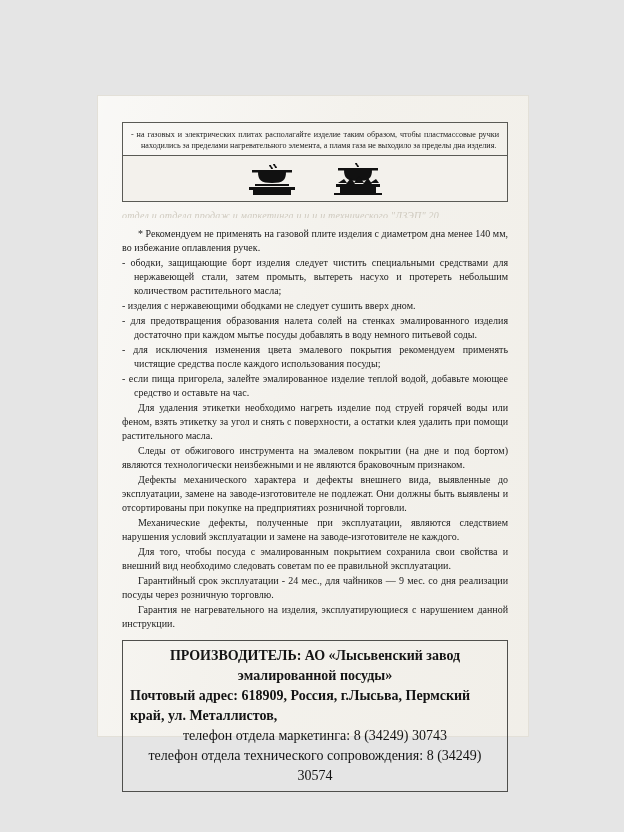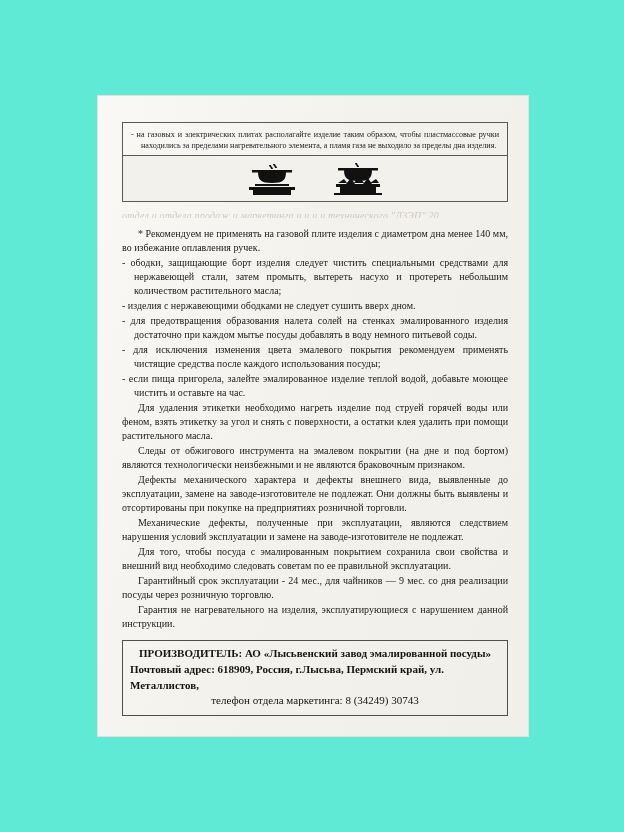--- a/index.html
+++ b/index.html
@@ -11,21 +11,21 @@
     width: 624px;
     height: 832px;
     font-family: "Liberation Serif", serif;
     overflow: hidden;
   }
   .page {
     position: absolute;
     left: 0; top: 0;
     width: 624px;
     height: 832px;
-    background: #5eead4;
+    background: #e5e5e5;
   }
   
   .sheet {
     position: absolute;
     left: 98px;
     top: 96px;
     width: 430px;
     height: 640px;
     background: #f3f1ec;
     box-shadow: 0 0 0 1px #e3e0d8;
@@ -106,21 +106,21 @@
     text-indent: 16px;
   }
   .dash {
     padding-left: 12px;
     text-indent: -12px;
   }
   .footer-box {
     margin-top: 9px;
     border: 1px solid #4f4f4c;
     padding: 5px 7px 6px 7px;
-    font-size: 11px;
+    font-size: 14px;
     line-height: 1.42;
     color: #141414;
   }
   .footer-box p { margin: 0; }
   .center { text-align: center; }
   .b { font-weight: bold; }
 </style>
 </head>
 <body>
 
@@ -170,31 +170,32 @@
       </div>
 
       <div class="ghost-line">отдел и отдела продаж и маркетинга и и и и технического "ЛЗЭП" 20</div>
 
       <div class="body-text">
         <p class="note-star">* Рекомендуем не применять на газовой плите изделия с диаметром дна менее 140 мм, во избежание оплавления ручек.</p>
         <p class="dash">- ободки, защищающие борт изделия следует чистить специальными средствами для нержавеющей стали, затем промыть, вытереть насухо и протереть небольшим количеством растительного масла;</p>
         <p class="dash">- изделия с нержавеющими ободками не следует сушить вверх дном.</p>
         <p class="dash">- для предотвращения образования налета солей на стенках эмалированного изделия достаточно при каждом мытье посуды добавлять в воду немного питьевой соды.</p>
         <p class="dash">- для исключения изменения цвета эмалевого покрытия рекомендуем применять чистящие средства после каждого использования посуды;</p>
-        <p class="dash">- если пища пригорела, залейте эмалированное изделие теплой водой, добавьте моющее чистить и оставьте на час.</p>
+        <p class="dash">- если пища пригорела, залейте эмалированное изделие теплой водой, добавьте моющее средство и оставьте на час.</p>
         <p class="ind">Для удаления этикетки необходимо нагреть изделие под струей горячей воды или феном, взять этикетку за угол и снять с поверхности, а остатки клея удалить при помощи растительного масла.</p>
         <p class="ind">Следы от обжигового инструмента на эмалевом покрытии (на дне и под бортом) являются технологически неизбежными и не являются браковочным признаком.</p>
         <p class="ind">Дефекты механического характера и дефекты внешнего вида, выявленные до эксплуатации, замене на заводе-изготовителе не подлежат. Они должны быть выявлены и отсортированы при покупке на предприятиях розничной торговли.</p>
-        <p class="ind">Механические дефекты, полученные при эксплуатации, являются следствием нарушения условий эксплуатации и замене на заводе-изготовителе не подлежат.</p>
+        <p class="ind">Механические дефекты, полученные при эксплуатации, являются следствием нарушения условий эксплуатации и замене на заводе-изготовителе не каждого.</p>
         <p class="ind">Для того, чтобы посуда с эмалированным покрытием сохранила свои свойства и внешний вид необходимо следовать советам по ее правильной эксплуатации.</p>
         <p class="ind">Гарантийный срок эксплуатации - 24 мес., для чайников — 9 мес. со дня реализации посуды через розничную торговлю.</p>
         <p class="ind">Гарантия не нагревательного на изделия, эксплуатирующиеся с нарушением данной инструкции.</p>
       </div>
 
       <div class="footer-box">
         <p class="center b">ПРОИЗВОДИТЕЛЬ: АО «Лысьвенский завод эмалированной посуды»</p>
         <p class="b">Почтовый адрес: 618909, Россия, г.Лысьва, Пермский край, ул. Металлистов,</p>
         <p class="center">телефон отдела маркетинга: 8 (34249) 30743</p>
+        <p class="center">телефон отдела технического сопровождения: 8 (34249) 30574</p>
       </div>
 
     </div>
   </div>
 </div>
 
 </body></html>

